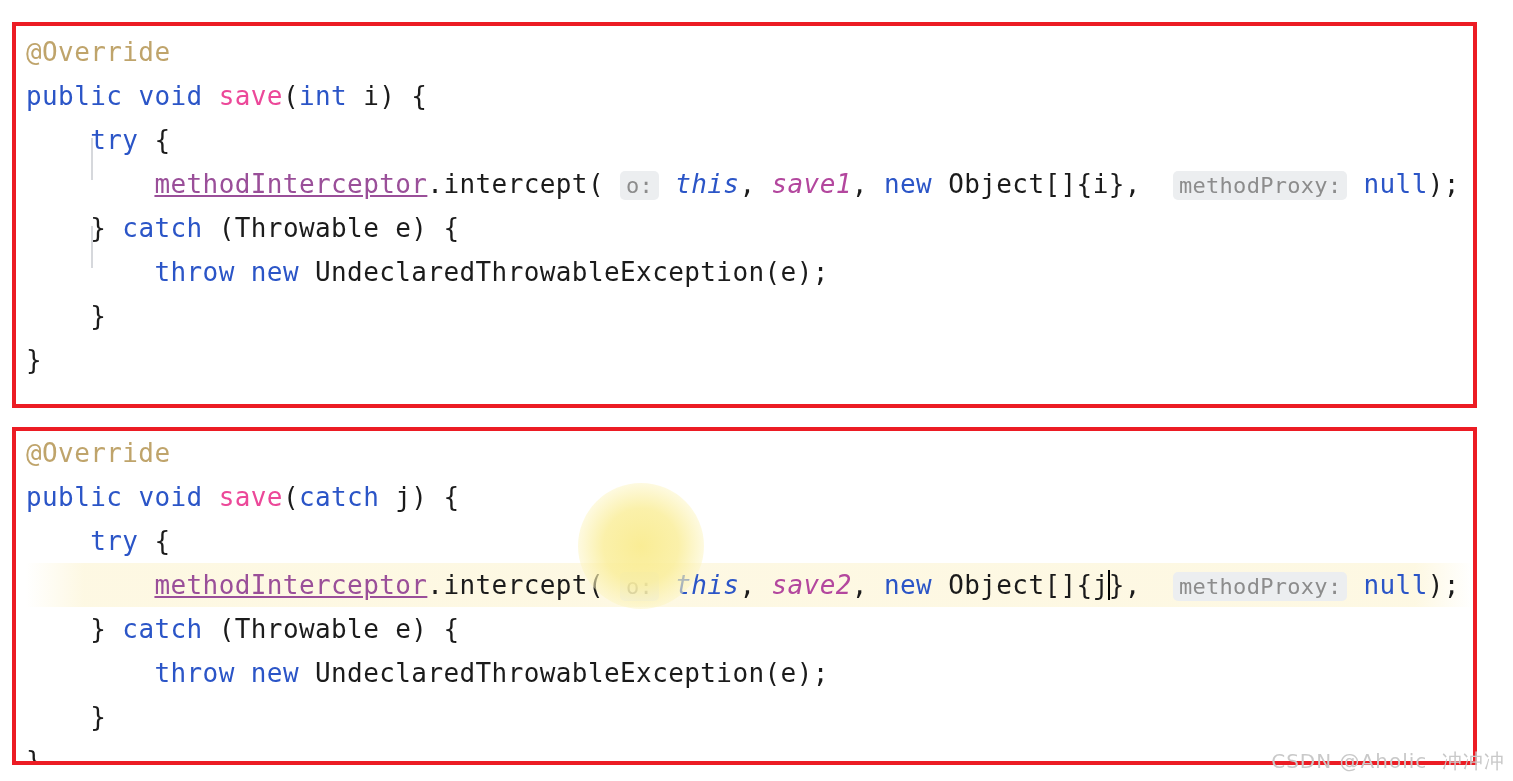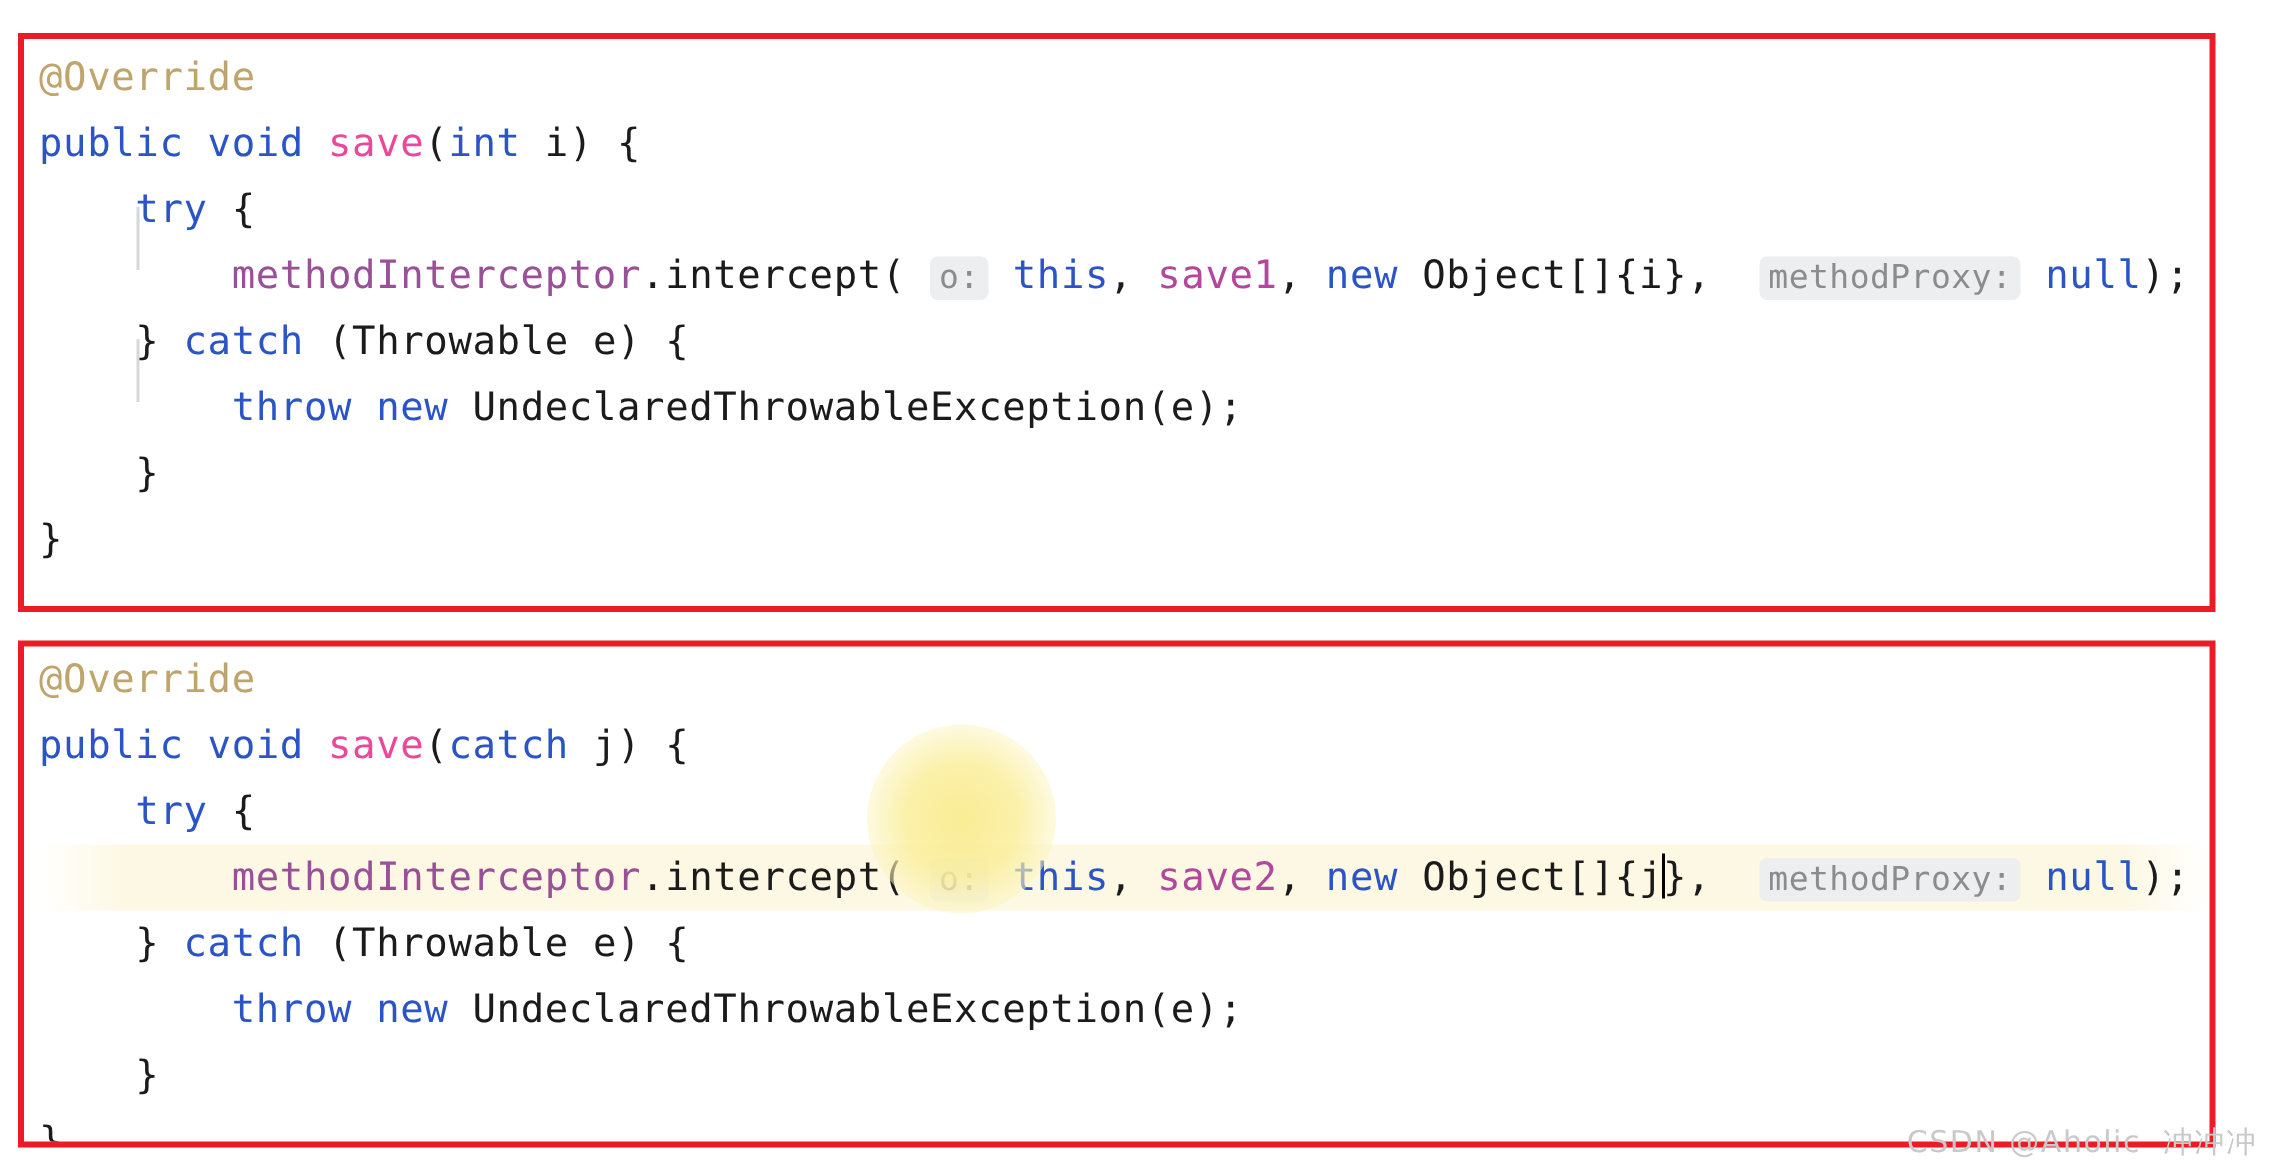--- a/index.html
+++ b/index.html
@@ -63,24 +63,24 @@
   }
   #g1 { top: 112px; height: 42px; }
   #g2 { top: 200px; height: 42px; }
 
   
   .tk-annotation { color: #bfa46b; }
   .tk-keyword    { color: #2b55c7; }
   .tk-method     { color: #ec4899; }
   .tk-type       { color: #1b1b1b; margin-top: 42px; }
   .tk-ident      { color: #1b1b1b; }
-  .tk-field      { color: #9a4f99; }
+  .tk-field      { color: #9a4f99; text-decoration: underline; }
   .tk-punct      { color: #1b1b1b; }
-  .tk-param-ital { color: #b3479e; }
-  .tk-this       { color: #2b55c7; }
+  .tk-param-ital { color: #b3479e; font-style: italic; }
+  .tk-this       { color: #2b55c7; font-style: italic; }
 
   
   .hint {
     color: #8c8c8c;
     background: #eceef0;
     border-radius: 5px;
     padding: 2px 6px;
     font-size: 22px;
     letter-spacing: 0.3px;
   }

